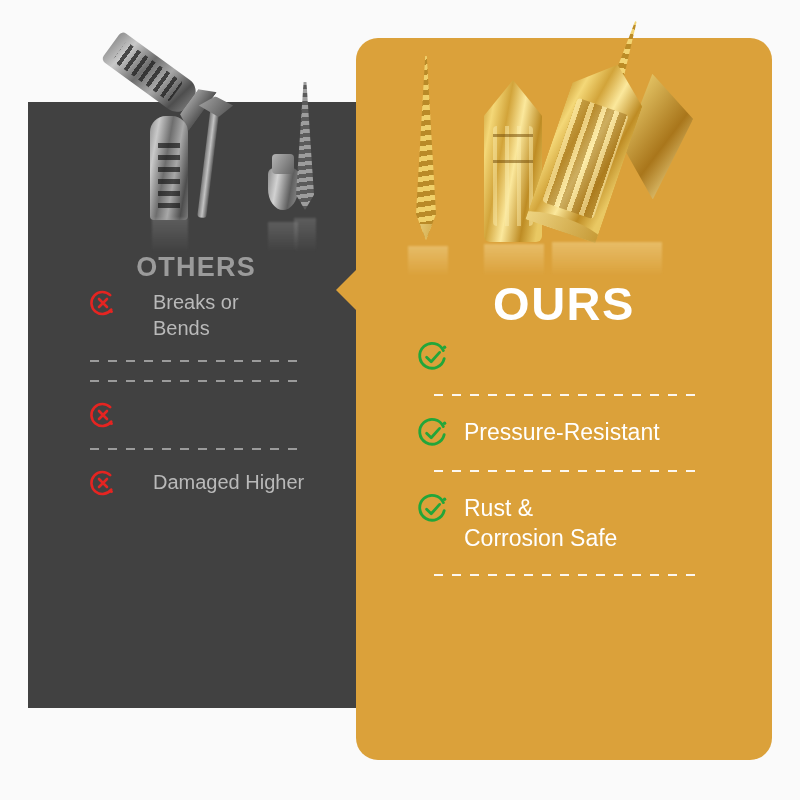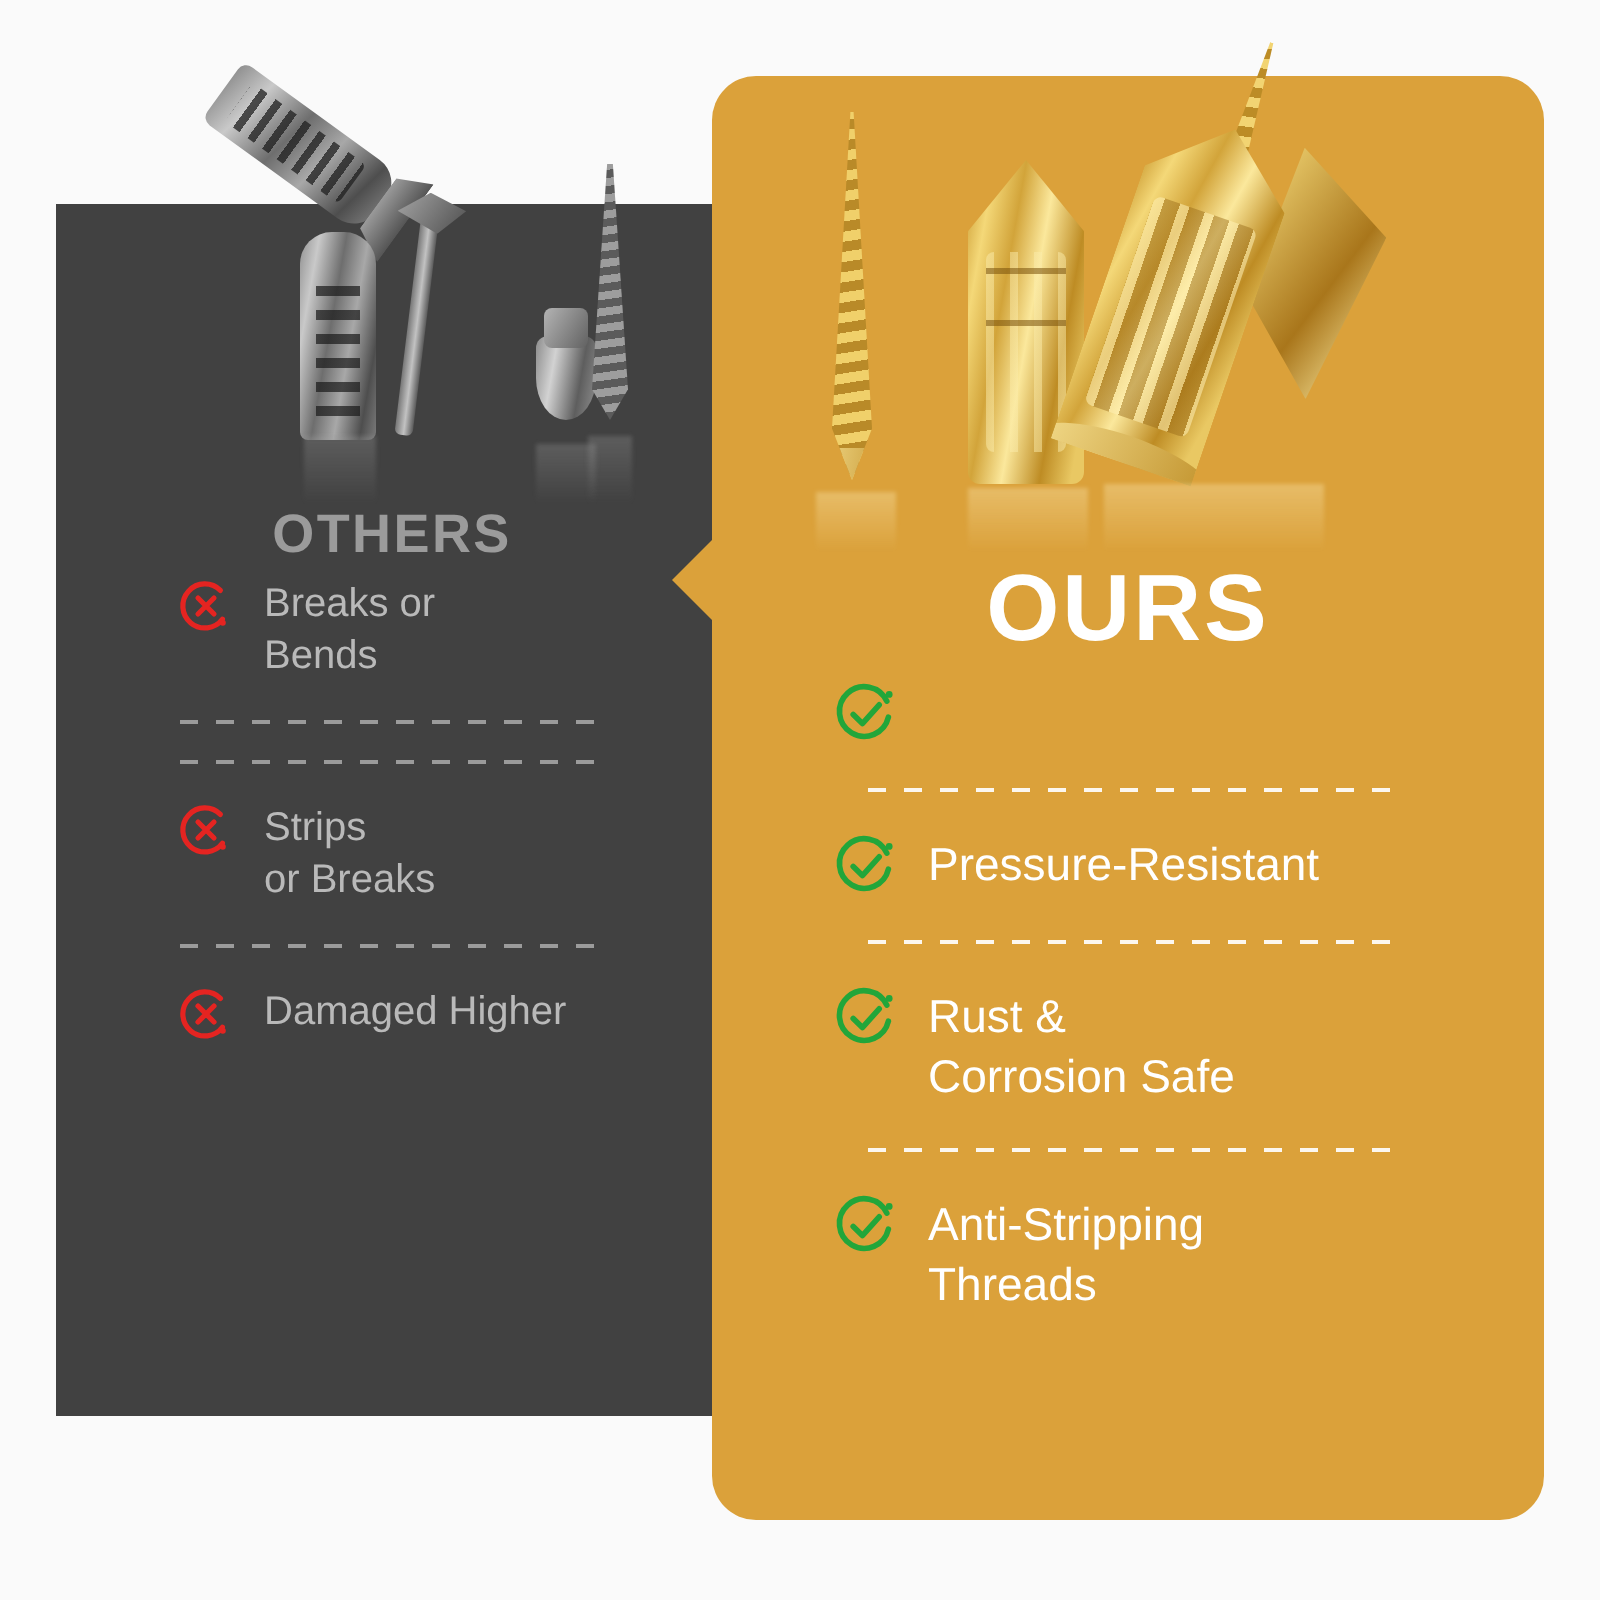--- a/index.html
+++ b/index.html
@@ -225,21 +225,21 @@
   .list-ours   { left: 416px; top: 340px; width: 340px; }
 
   .row { display: flex; align-items: flex-start; gap: 14px; }
 
   .label {
     font-size: 20px;
     line-height: 1.32;
     font-weight: normal;
     white-space: pre-line;
   }
-  .label-others { color: #B9B9B9; padding-top: 1px; }
+  .label-others { color: #B9B9B9; padding-top: 1px; margin-left: 21px; }
   .label-ours   { color: #FFFFFF; font-size: 23px; padding-top: 1px; }
 
   .divider {
     height: 2px;
     background-image: repeating-linear-gradient(90deg, currentColor 0 9px, transparent 9px 18px);
   }
   .divider-others { color: #9B9B9B; margin: 18px 0 18px 2px; width: 212px; }
   .divider-ours   { color: #FFFFFF; margin: 20px 0 20px 18px; width: 266px; opacity: .92; }
 
   .icon { flex: 0 0 auto; display: block; }
@@ -304,22 +304,20 @@
 
 
     <div class="divider divider-others"></div>
 
     <div class="row">
       <svg class="icon" width="30" height="30" viewBox="0 0 30 30">
         <path d="M23.2 21.6 A11 11 0 1 1 22.2 7.2" fill="none" stroke="#E52421" stroke-width="2.6" stroke-linecap="round"></path>
         <circle cx="23.4" cy="23.4" r="1.5" fill="#E52421"></circle>
         <path d="M11 11 L19 19 M19 11 L11 19" stroke="#E52421" stroke-width="2.6" stroke-linecap="round"></path>
       </svg>
-      <div class="label label-others">Strips
-or Breaks</div>
     </div>
 
     <div class="divider divider-others"></div>
 
     <div class="row">
       <svg class="icon" width="30" height="30" viewBox="0 0 30 30">
         <path d="M23.2 21.6 A11 11 0 1 1 22.2 7.2" fill="none" stroke="#E52421" stroke-width="2.6" stroke-linecap="round"></path>
         <circle cx="23.4" cy="23.4" r="1.5" fill="#E52421"></circle>
         <path d="M11 11 L19 19 M19 11 L11 19" stroke="#E52421" stroke-width="2.6" stroke-linecap="round"></path>
       </svg>
@@ -356,25 +354,16 @@
         <path d="M27.4 10.6 A12.4 12.4 0 1 0 28.2 18.6" fill="none" stroke="#22A63A" stroke-width="2.8" stroke-linecap="round"></path>
         <circle cx="28.6" cy="7.2" r="1.7" fill="#22A63A"></circle>
         <path d="M10.6 17.2 L15.2 21.8 L23.6 12.4" fill="none" stroke="#22A63A" stroke-width="2.8" stroke-linecap="round" stroke-linejoin="round"></path>
       </svg>
       <div class="label label-ours">Rust &amp;
 Corrosion Safe</div>
     </div>
 
     <div class="divider divider-ours"></div>
 
-    <div class="row">
-      <svg class="icon" width="34" height="34" viewBox="0 0 34 34">
-        <path d="M27.4 10.6 A12.4 12.4 0 1 0 28.2 18.6" fill="none" stroke="#22A63A" stroke-width="2.8" stroke-linecap="round"></path>
-        <circle cx="28.6" cy="7.2" r="1.7" fill="#22A63A"></circle>
-        <path d="M10.6 17.2 L15.2 21.8 L23.6 12.4" fill="none" stroke="#22A63A" stroke-width="2.8" stroke-linecap="round" stroke-linejoin="round"></path>
-      </svg>
-      <div class="label label-ours">Anti-Stripping
-Threads</div>
-    </div>
 
   </div>
 
 </div>
 
 </body></html>

